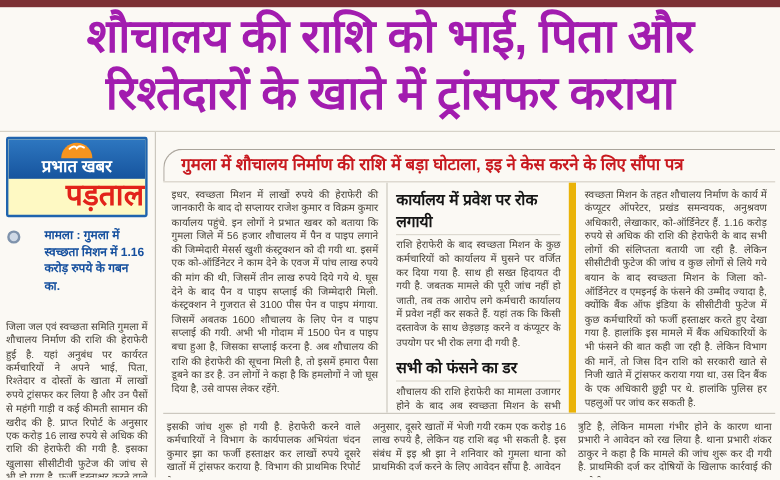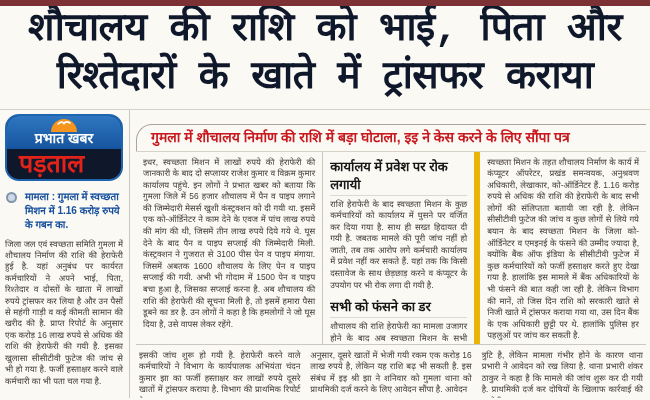--- a/index.html
+++ b/index.html
@@ -6,36 +6,36 @@
   body {
     width:650px; height:400px; overflow:hidden;
     background:#fbf9f4;
     font-family:"Liberation Sans", sans-serif;
     -webkit-font-smoothing:antialiased;
   }
   .top-bar { height:6px; background:#7c3134; }
 
   .headline-block { height:102px; overflow:hidden; padding:1px 6px 0; text-align:center; }
   .headline-line {
-    font-size:39px; font-weight:900; color:#0f172a; line-height:1.22;
-    letter-spacing:-0.5px; white-space:nowrap;font-family:Liberation Mono, monospace;
+    font-size:39px; font-weight:900; color:#a21caf; line-height:1.22;
+    letter-spacing:-0.5px; white-space:nowrap;
   }
 
   .content { display:flex; height:288px; overflow:hidden; border-top:1px solid #d6d2c8; }
 
   
   .sidebar { width:130px; min-width:130px; box-sizing:border-box;
     padding:4px 6px 0 5px; border-right:1px solid #ccc8bf; }
-  .brand-box { border:2px solid #1f64ae; border-radius:14px; overflow:hidden; background:#0f172a; }
+  .brand-box { border:2px solid #1f64ae; border-radius:2px; overflow:hidden; background:#fef9c3; }
   .brand-top { background:linear-gradient(#2e77c0,#16549e); text-align:center; padding:2px 2px 3px; }
   .sun-icon { display:block; margin:0 auto -1px; }
   .brand-name { display:block; color:#ffffff; font-weight:800; font-size:14px; line-height:1.05; }
-  .brand-section { text-align:left; color:#e2231a; font-weight:900; font-size:25px; line-height:1.05; padding:1px 12px 3px; }
+  .brand-section { text-align:right; color:#e2231a; font-weight:900; font-size:25px; line-height:1.05; padding:1px 1px 3px; }
 
-  .case-note { display:flex; gap:8px; margin:9px 1px 6px;justify-content:center; }
+  .case-note { display:flex; gap:20px; margin:9px 1px 20px;justify-content:center; }
   .case-bullet { width:7px; height:7px; min-width:7px; border-radius:50%;
     background:#cfd9e6; border:2px solid #7f93ac; margin-top:2px; }
   .case-text { color:#16509e; font-weight:bold; font-size:10px; line-height:1.42; }
 
   .byline-row { display:flex; align-items:baseline; gap:4px; padding:0 1px 6px; border-bottom:1px solid #ccc8bf; }
   .byline-name { font-weight:bold; font-size:10px; color:#24221e; }
   .byline-marker { color:#8a9ab0; font-size:8px; }
   .byline-loc { font-size:9px; color:#8d887b; }
 
   .lead-par { margin-top:6px; font-size:8.4px; line-height:1.36; text-align:justify; color:#474239; }

